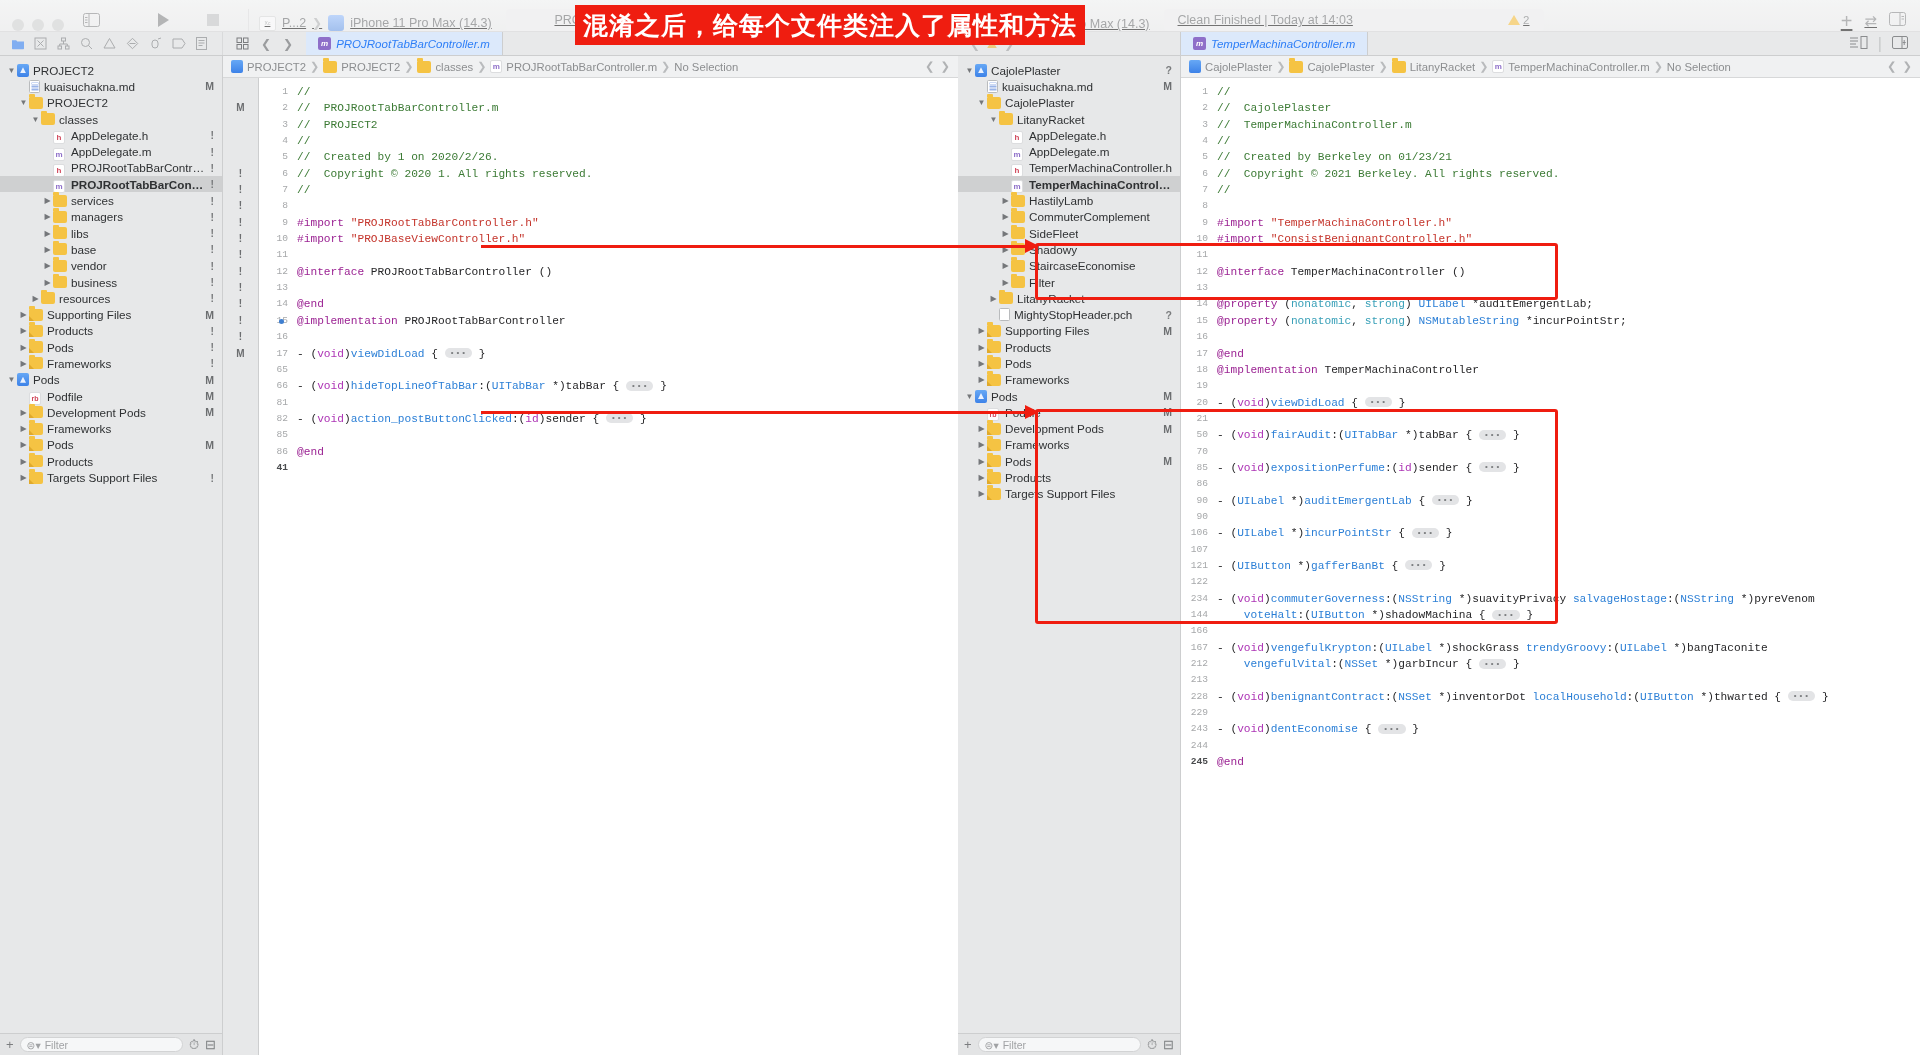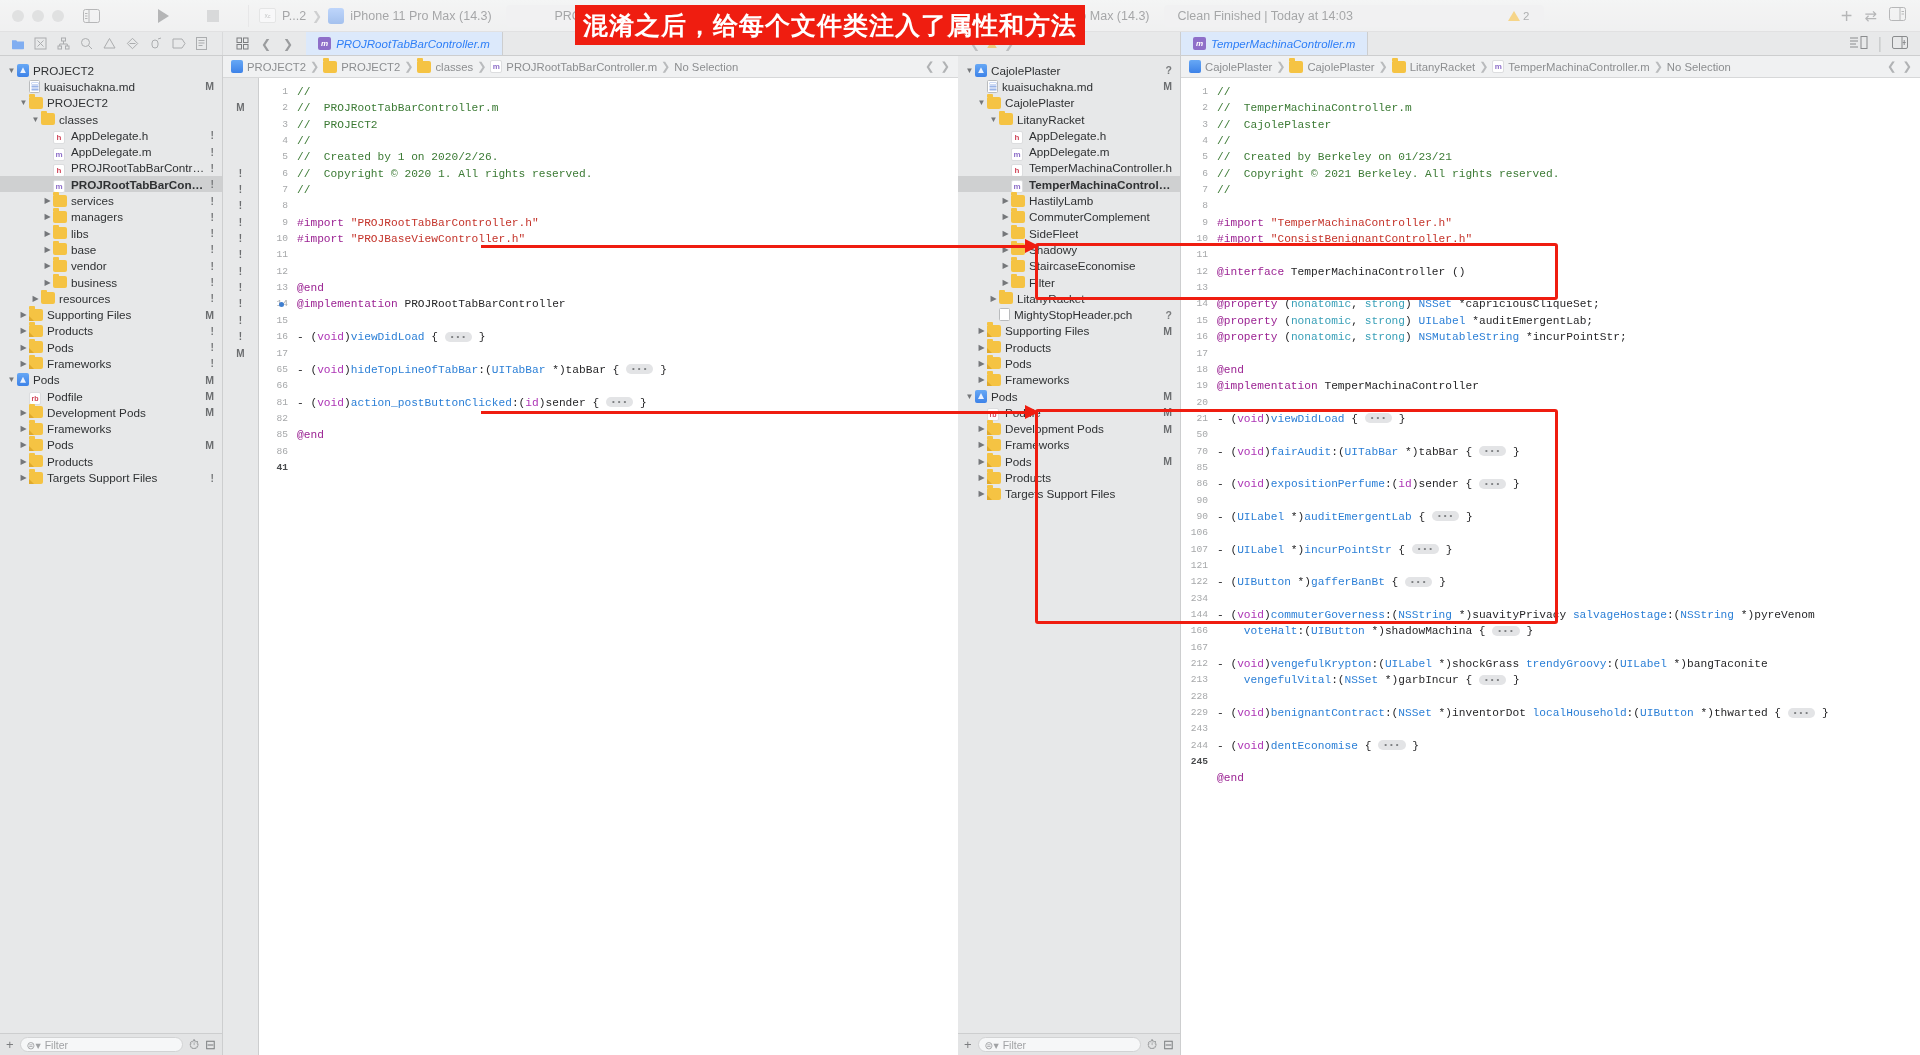--- a/index.html
+++ b/index.html
@@ -8,21 +8,21 @@
 
   .screen{ position:relative; width:1920px; height:1055px; background:#ffffff; }
 
   
   .win{ position:absolute; top:0; background:#fff; overflow:hidden; }
   .win1{ left:0; width:958px; height:1055px; }
   .win2{ left:958px; width:962px; height:1055px; }
 
   
   .toolbar{ height:32px; background:linear-gradient(#eceded,#e4e5e6); border-bottom:1px solid #c9cacb;
-    display:flex; align-items:center; position:relative; }
+    display:flex; align-items:flex-end; position:relative;text-decoration:underline; }
   .tb-dim{ opacity:.55; }
   .traffic{ display:flex; gap:8px; padding-left:12px; align-items:center; }
   .tl{ width:12px;height:12px;border-radius:50%; background:#c8c9ca; }
   .tb-sep{ width:1px; height:22px; background:#d4d5d6; margin:0 10px; }
   .tb-icon{ width:26px;height:22px; display:flex;align-items:center;justify-content:center;
     color:#77797c; }
   .tb-play{ width:0;height:0;border-left:11px solid #77797c;border-top:7px solid transparent;
     border-bottom:7px solid transparent; }
   .tb-stop{ width:12px;height:12px;background:#b9bbbd; }
   .scheme{ display:flex;align-items:center;gap:6px; font-size:12.5px; color:#5c5e61; white-space:nowrap; }
@@ -502,20 +502,21 @@
               <div class="cl" style="position:relative"><span class="cmt">//  PROJRootTabBarController.m</span></div>
               <div class="cl" style="position:relative"><span class="cmt">//  PROJECT2</span></div>
               <div class="cl" style="position:relative"><span class="cmt">//</span></div>
               <div class="cl" style="position:relative"><span class="cmt">//  Created by 1 on 2020/2/26.</span></div>
               <div class="cl" style="position:relative"><span class="cmt">//  Copyright © 2020 1. All rights reserved.</span></div>
               <div class="cl" style="position:relative"><span class="cmt">//</span></div>
               <div class="cl" style="position:relative">&nbsp;</div>
               <div class="cl" style="position:relative"><span class="kw2">#import</span> <span class="str">"PROJRootTabBarController.h"</span></div>
               <div class="cl" style="position:relative"><span class="kw2">#import</span> <span class="str">"PROJBaseViewController.h"</span></div>
               <div class="cl" style="position:relative">&nbsp;</div>
+              <div class="cl" style="position:relative"><span class="kw2">@interface</span> PROJRootTabBarController ()</div>
               <div class="cl" style="position:relative">&nbsp;</div>
               <div class="cl" style="position:relative"><span class="kw2">@end</span></div>
               <div class="cl" style="position:relative"><span class="bpdot" style="left:-18px;top:6px"></span><span class="kw2">@implementation</span> PROJRootTabBarController</div>
               <div class="cl" style="position:relative">&nbsp;</div>
               <div class="cl" style="position:relative">- (<span class="kw">void</span>)<span class="fn">viewDidLoad</span> { <span class="fold">•••</span> }</div>
               <div class="cl" style="position:relative">&nbsp;</div>
               <div class="cl" style="position:relative">- (<span class="kw">void</span>)<span class="fn">hideTopLineOfTabBar</span>:(<span class="typ">UITabBar</span> *)tabBar { <span class="fold">•••</span> }</div>
               <div class="cl" style="position:relative">&nbsp;</div>
               <div class="cl" style="position:relative">- (<span class="kw">void</span>)<span class="fn">action_postButtonClicked</span>:(<span class="kw">id</span>)sender { <span class="fold">•••</span> }</div>
               <div class="cl" style="position:relative">&nbsp;</div>
@@ -813,33 +814,32 @@
               <div class="gnum">212</div>
               <div class="gnum">213</div>
               <div class="gnum">228</div>
               <div class="gnum">229</div>
               <div class="gnum">243</div>
               <div class="gnum">244</div>
               <div class="gnum cur">245</div>
             </div>
           <div class="codecol" id="code-right">
               <div class="cl" style="position:relative"><span class="cmt">//</span></div>
+              <div class="cl" style="position:relative"><span class="cmt">//  CajolePlaster</span></div>
               <div class="cl" style="position:relative"><span class="cmt">//  TemperMachinaController.m</span></div>
-              <div class="cl" style="position:relative"><span class="cmt">//  CajolePlaster</span></div>
               <div class="cl" style="position:relative"><span class="cmt">//</span></div>
               <div class="cl" style="position:relative"><span class="cmt">//  Created by Berkeley on 01/23/21</span></div>
               <div class="cl" style="position:relative"><span class="cmt">//  Copyright © 2021 Berkeley. All rights reserved.</span></div>
               <div class="cl" style="position:relative"><span class="cmt">//</span></div>
               <div class="cl" style="position:relative">&nbsp;</div>
               <div class="cl" style="position:relative"><span class="kw2">#import</span> <span class="str">"TemperMachinaController.h"</span></div>
               <div class="cl" style="position:relative"><span class="kw2">#import</span> <span class="str">"ConsistBenignantController.h"</span></div>
               <div class="cl" style="position:relative">&nbsp;</div>
               <div class="cl" style="position:relative"><span class="kw2">@interface</span> TemperMachinaController ()</div>
               <div class="cl" style="position:relative">&nbsp;</div>
-              <div class="cl" style="position:relative"><span class="kw2">@property</span> (<span class="prm">nonatomic</span>, <span class="prm">strong</span>) <span class="typ">NSSet</span> *<span class="pl">capriciousCliqueSet</span>;</div>
               <div class="cl" style="position:relative"><span class="kw2">@property</span> (<span class="prm">nonatomic</span>, <span class="prm">strong</span>) <span class="typ">UILabel</span> *<span class="pl">auditEmergentLab</span>;</div>
               <div class="cl" style="position:relative"><span class="kw2">@property</span> (<span class="prm">nonatomic</span>, <span class="prm">strong</span>) <span class="typ">NSMutableString</span> *<span class="pl">incurPointStr</span>;</div>
               <div class="cl" style="position:relative">&nbsp;</div>
               <div class="cl" style="position:relative"><span class="kw2">@end</span></div>
               <div class="cl" style="position:relative"><span class="kw2">@implementation</span> TemperMachinaController</div>
               <div class="cl" style="position:relative">&nbsp;</div>
               <div class="cl" style="position:relative">- (<span class="kw">void</span>)<span class="fn">viewDidLoad</span> { <span class="fold">•••</span> }</div>
               <div class="cl" style="position:relative">&nbsp;</div>
               <div class="cl" style="position:relative">- (<span class="kw">void</span>)<span class="fn">fairAudit</span>:(<span class="typ">UITabBar</span> *)tabBar { <span class="fold">•••</span> }</div>
               <div class="cl" style="position:relative">&nbsp;</div>

